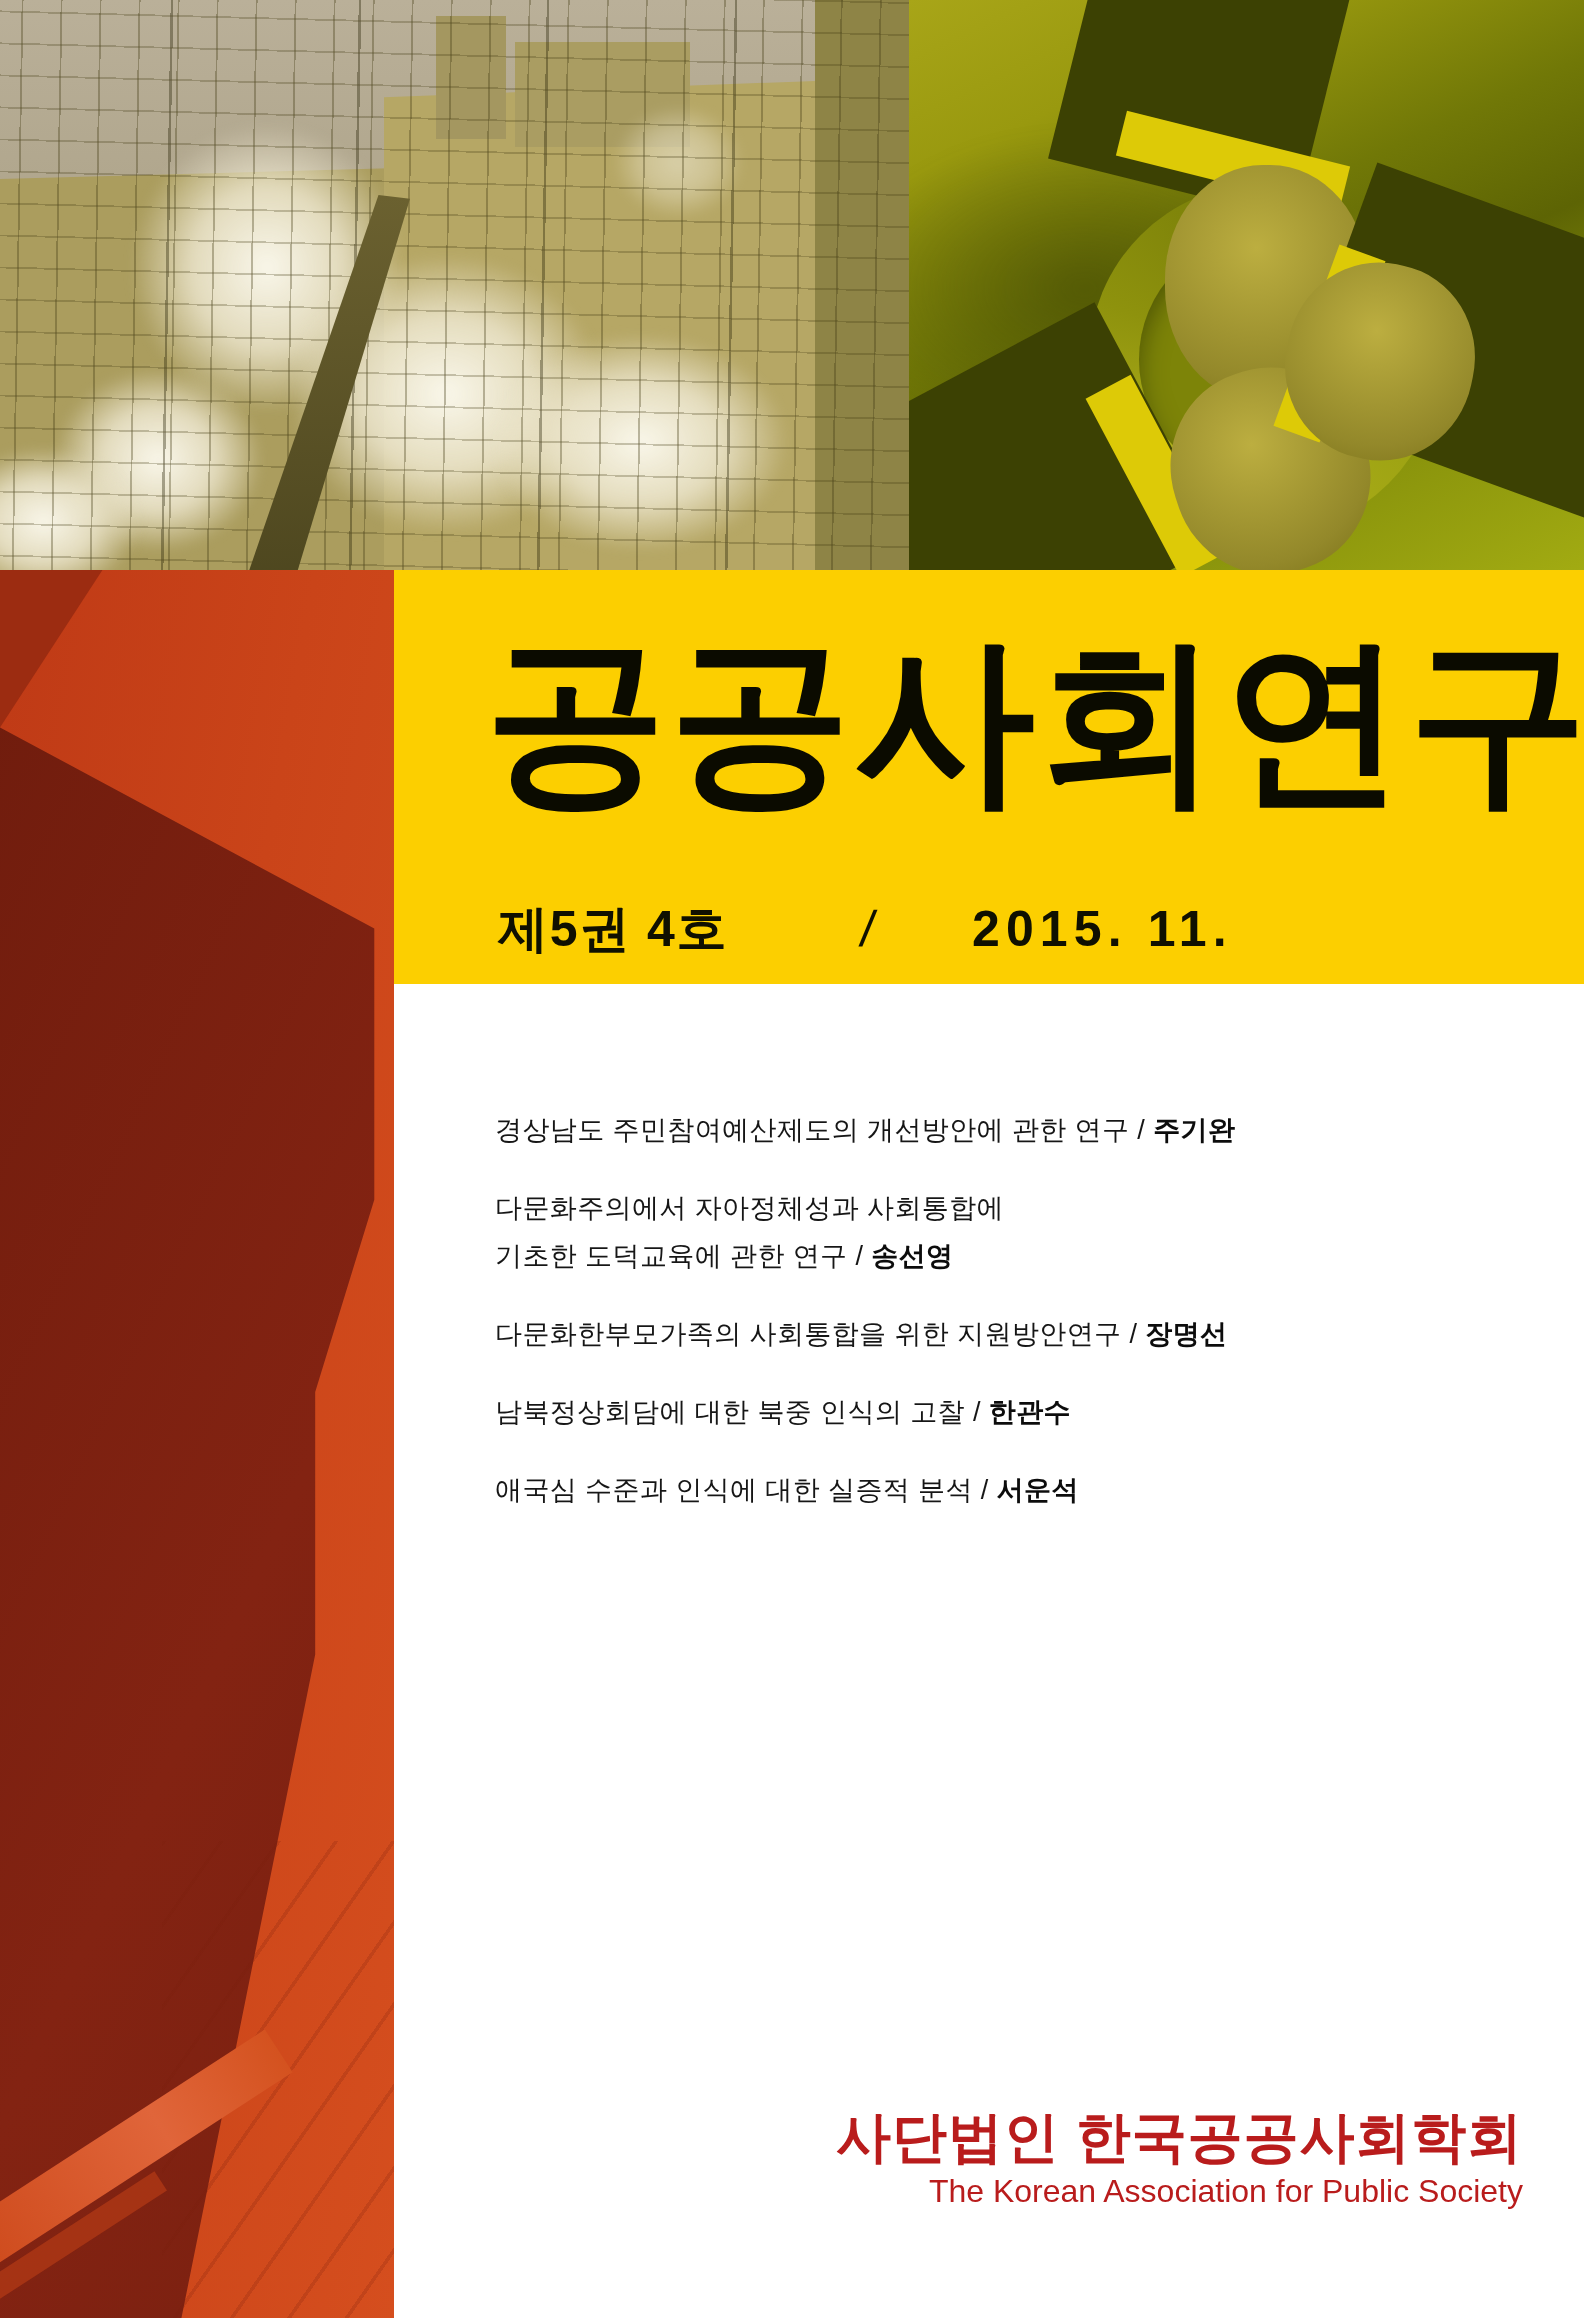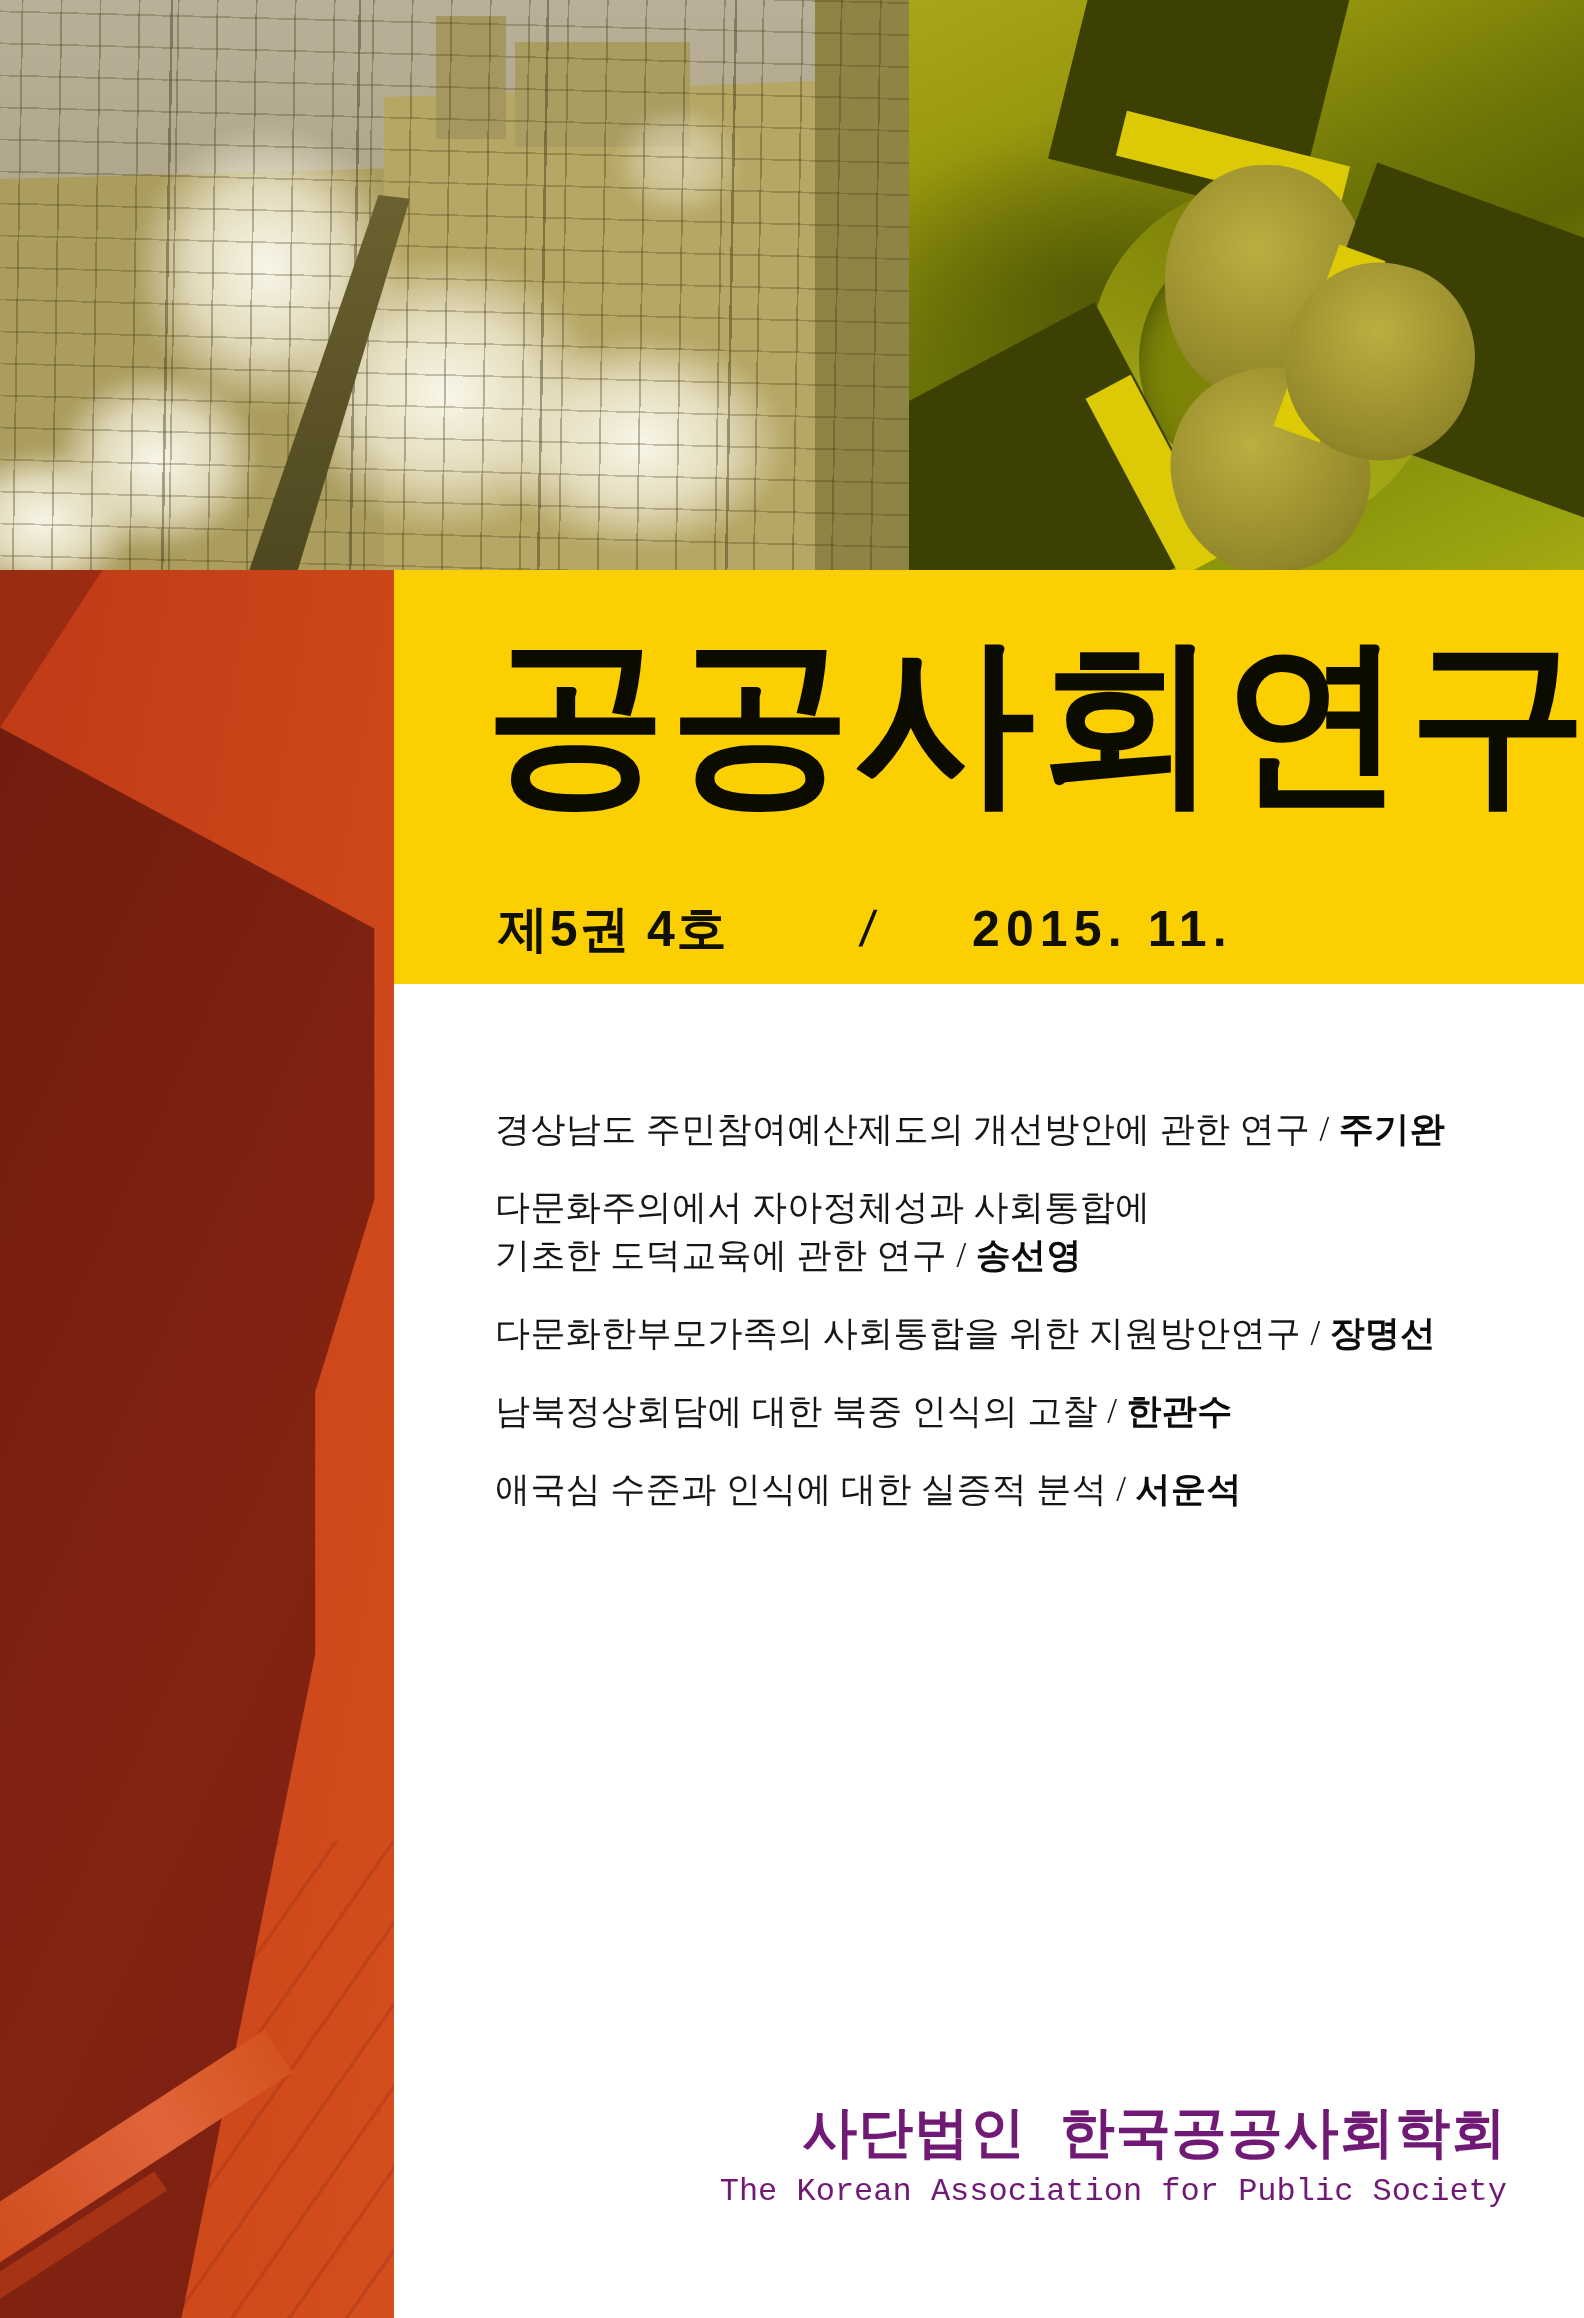--- a/index.html
+++ b/index.html
@@ -71,26 +71,26 @@
   .banner{position:absolute;left:394px;top:570px;width:1190px;height:414px;background:#fccf00;}
   .journal-title{margin:0;position:absolute;left:91px;top:51px;
     font-size:181px;line-height:1.1;font-weight:900;letter-spacing:3.5px;color:#0b0b00;white-space:nowrap;}
   .issue-line{position:absolute;left:104px;top:326px;display:flex;align-items:baseline;
     font-size:50px;font-weight:700;color:#101000;letter-spacing:1.8px;white-space:nowrap;}
   .issue-sep{margin:0 95px 0 133px;font-weight:400;transform:skewX(-8deg);}
   .issue-date{letter-spacing:6.1px;}
   
   .toc{position:absolute;left:495px;top:1106px;width:1008px;color:#161616;}
   .toc-entry{margin-bottom:30px;}
-  .toc-line{font-size:35px;line-height:48px;letter-spacing:0.4px;white-space:nowrap;font-family:Liberation Serif, serif;}
+  .toc-line{font-size:27px;line-height:48px;letter-spacing:0.4px;white-space:nowrap;}
   .toc-line .sep{white-space:pre;}
   .toc-line .author{font-weight:700;color:#0c0c0c;}
   
-  .publisher{position:absolute;right:77px;top:2103px;text-align:right;color:#701a75;
-    font-family:Liberation Mono, monospace;}
+  .publisher{position:absolute;right:61px;top:2103px;text-align:right;color:#b91c1c;
+    font-family:Liberation Sans, sans-serif;}
   .pub-kr{font-size:55px;font-weight:700;letter-spacing:0.9px;line-height:1.25;}
   .pub-en{font-size:32px;font-weight:400;line-height:1.1;margin-top:1.8px;}
 </style>
 </head>
 <body>
 
 <div class="cover">
 
   <div class="photo-left">
     <div class="pl-sky"></div>

